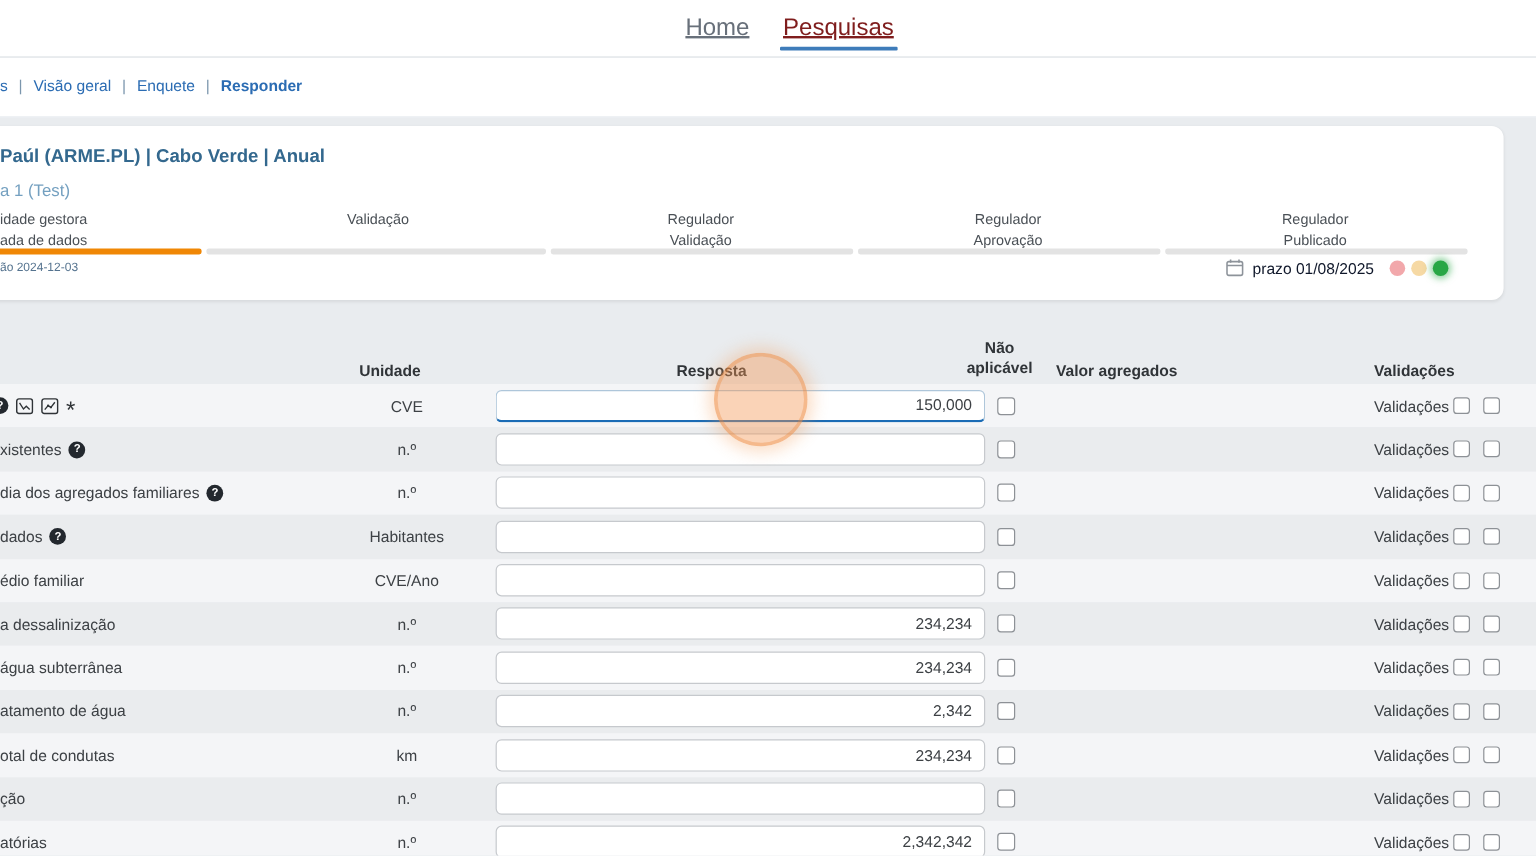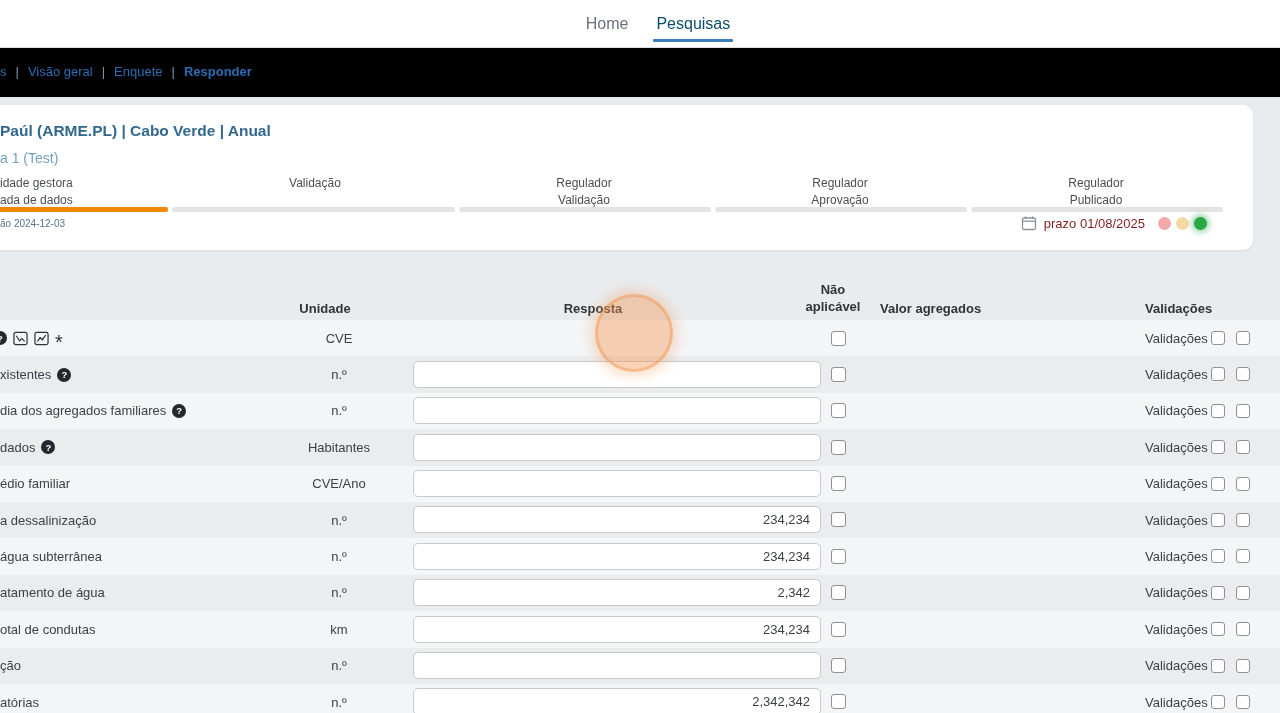--- a/index.html
+++ b/index.html
@@ -8,44 +8,44 @@
     background:#e9ecef;
     font-family:"Liberation Sans","DejaVu Sans",sans-serif;
     -webkit-font-smoothing:antialiased;
   }
   
   .topnav{position:absolute;top:0;left:0;right:0;height:47px;background:#ffffff;
     border-bottom:1px solid #dde1e5;z-index:6;}
   .navitems{position:absolute;left:0;right:0;top:0;height:47px;display:flex;
     justify-content:center;gap:28px;transform:translateX(18px);}
   .navitem{display:flex;align-items:center;height:47px;position:relative;
-    font-size:16px;color:#68707a;cursor:pointer;}
-  .navitem.active{color:#0c4a6e;}
+    font-size:20px;color:#68707a;cursor:pointer;text-decoration:underline;}
+  .navitem.active{color:#7f1d1d;}
   .navitem.active::after{content:"";position:absolute;left:-3px;right:-3px;bottom:5px;
     height:3px;background:#3e7cba;border-radius:1px;}
   
-  .crumbband{position:absolute;top:48px;left:0;right:0;height:49px;background:#000000;
+  .crumbband{position:absolute;top:48px;left:0;right:0;height:49px;background:#ffffff;
     border-bottom:1px solid #e3e8ed;z-index:5;}
   .breadcrumb{position:absolute;left:0;top:16px;font-size:13px;white-space:nowrap;}
   .crumb{color:#2b6cb3;cursor:pointer;}
   .crumb.bold{font-weight:bold;}
   .crumbsep{color:#7b96ad;margin:0 9px;}
   
   .card{position:absolute;left:-100px;top:105px;width:1353px;height:145px;background:#fff;
     border-radius:10px;box-shadow:0 1px 3px rgba(0,0,0,.08);z-index:2;}
   .card-inner{position:absolute;left:100px;top:0;width:1253px;height:128px;}
   .card-title{position:absolute;left:0;top:17px;font-size:15.5px;font-weight:bold;color:#33688e;}
   .card-subtitle{position:absolute;left:0;top:45px;font-size:14px;color:#74a0c0;}
   .step-label{position:absolute;top:70px;font-size:12px;color:#4a5056;line-height:1.45;}
   .step-label.center{text-align:center;}
   .bar-seg{position:absolute;top:102px;height:5px;background:#e3e3e3;border-radius:2px;}
   .bar-seg.orange{background:#f08705;}
   .date-row-left{position:absolute;left:0;top:113px;font-size:10px;color:#55738f;}
   .deadline-group{position:absolute;right:46px;top:110px;display:flex;align-items:center;gap:7px;}
-  .deadline-text{font-size:13px;color:#7f1d1d;}
+  .deadline-text{font-size:13px;color:#0f172a;}
   .dot{width:13px;height:13px;border-radius:50%;display:inline-block;cursor:pointer;}
   .dot.active{box-shadow:0 0 6px 2px rgba(40,167,69,.55);}
   .dots{display:flex;align-items:center;gap:5px;margin-left:6px;}
   
   .table-area{position:absolute;top:284px;left:0;width:1280px;z-index:1;}
   .thead{position:relative;height:36px;font-size:13px;font-weight:bold;color:#303438;}
   .th{position:absolute;bottom:4px;}
   .th.center{text-align:center;}
   .th-unit{left:279px;width:92px;}
   .th-resp{left:493px;width:200px;}
@@ -171,20 +171,21 @@
             <svg width="15" height="15" viewBox="0 0 16 16">
               <rect x="1" y="1.5" width="14" height="13" rx="2" fill="none" stroke="#2f3337" stroke-width="1.3"></rect>
               <polyline points="3.5,11 6.5,7.5 9,9 12.5,4.5" fill="none" stroke="#2f3337" stroke-width="1.2"></polyline>
               <circle cx="6.5" cy="7.5" r="1" fill="#2f3337"></circle>
               <circle cx="9" cy="9" r="1" fill="#2f3337"></circle>
             </svg>
           </span>
           <span class="ast">*</span>
         </div>
         <div class="cell-unit">CVE</div>
+        <input class="inp focused" type="text" value="150,000" style="">
         <div class="chk chk-na"></div>
         <div class="valid-label">Validações</div>
         <div class="chk chk-v1"></div>
         <div class="chk chk-v2"></div>
       </div>
       <div class="trow even">
         <div class="cell-label">
           <span>xistentes</span>
           <span class="help">?</span>
         </div>

